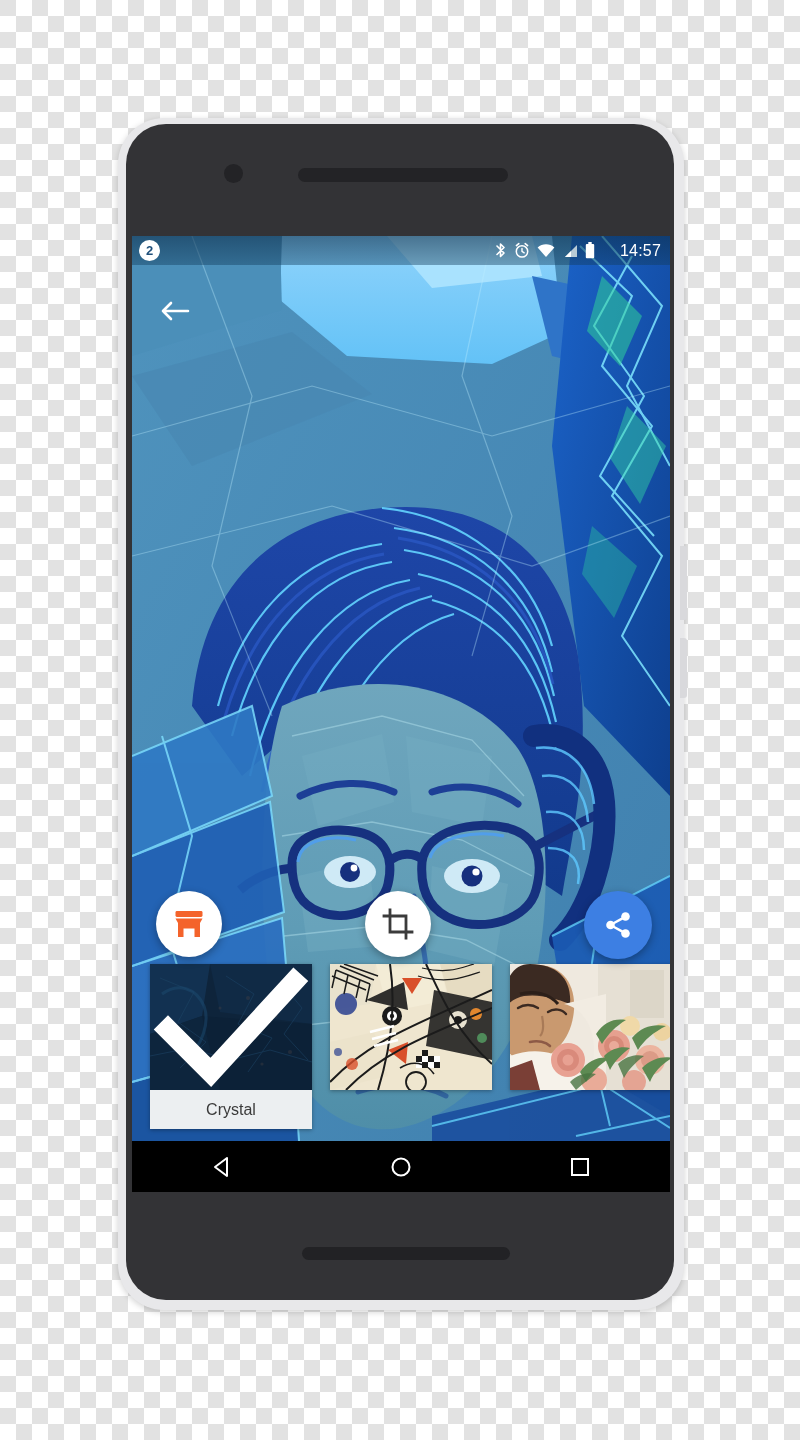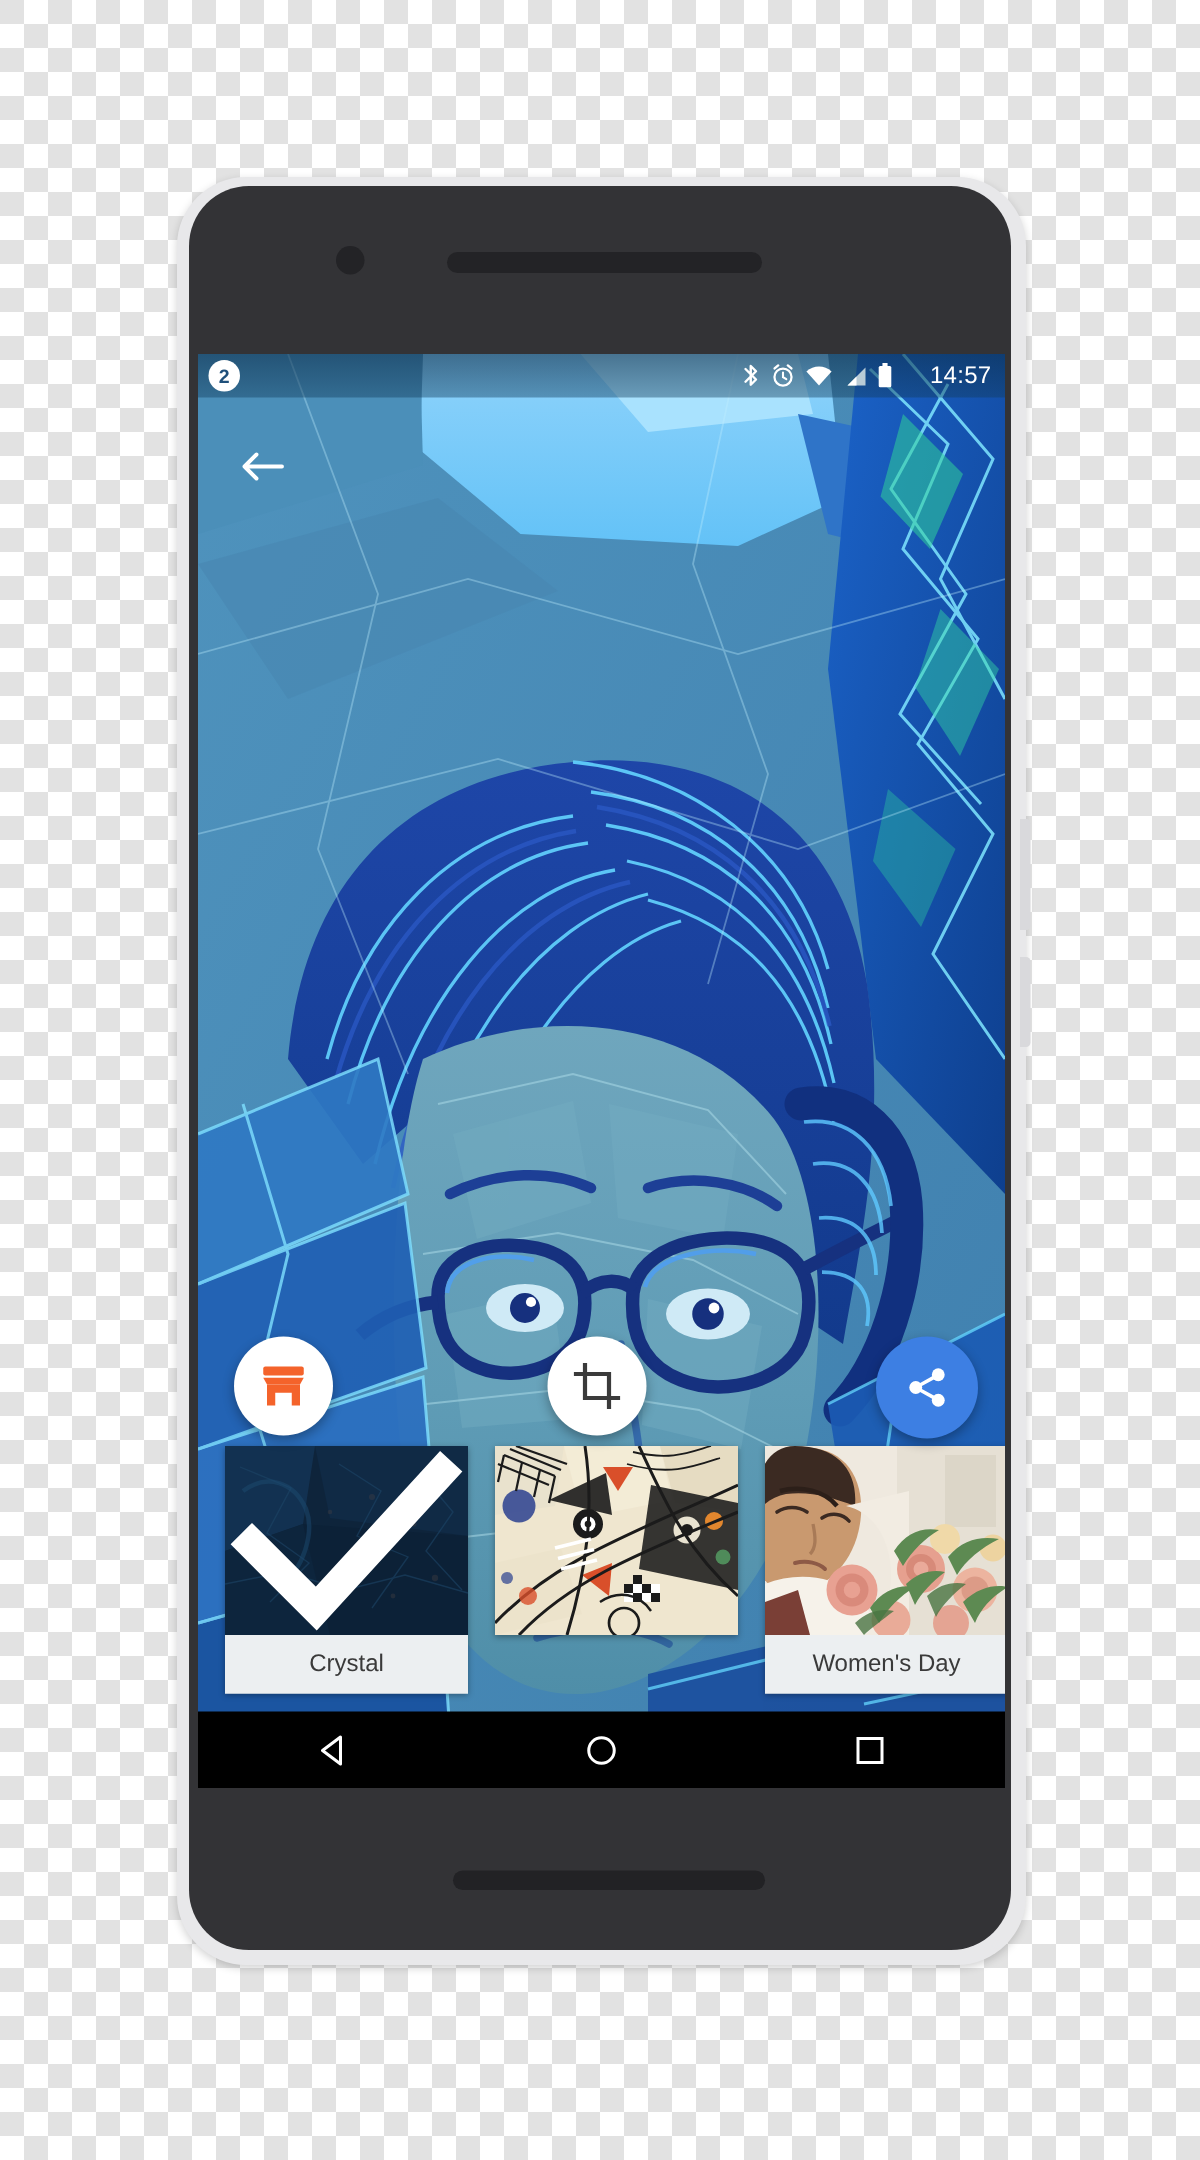--- a/index.html
+++ b/index.html
@@ -560,21 +560,20 @@
               <path d="M70,108 C78,96 90,92 100,94 C90,100 82,108 76,118 Z"></path>
               <path d="M132,104 C142,94 154,92 162,94 C152,100 144,108 140,118 Z"></path>
               <path d="M94,92 C102,84 112,82 120,84 C112,90 104,98 100,106 Z"></path>
             </g>
             <g fill="#4a7543" opacity=".8">
               <path d="M108,100 C116,92 126,90 134,92 C126,98 118,106 114,114 Z"></path>
               <path d="M60,118 C68,110 78,108 86,110 C78,116 70,122 66,126 Z"></path>
             </g>
           </svg>
         </div>
-        <div class="filter-label">Women's Day</div>
       </div>
     </div>
 
     <div id="navbar">
       <div class="nav-btn">
         <svg width="22" height="22" viewBox="0 0 22 22">
           <path d="M16 2 L4 11 L16 20 Z" fill="none" stroke="#ffffff" stroke-width="2" stroke-linejoin="round"></path>
         </svg>
       </div>
       <div class="nav-btn">

